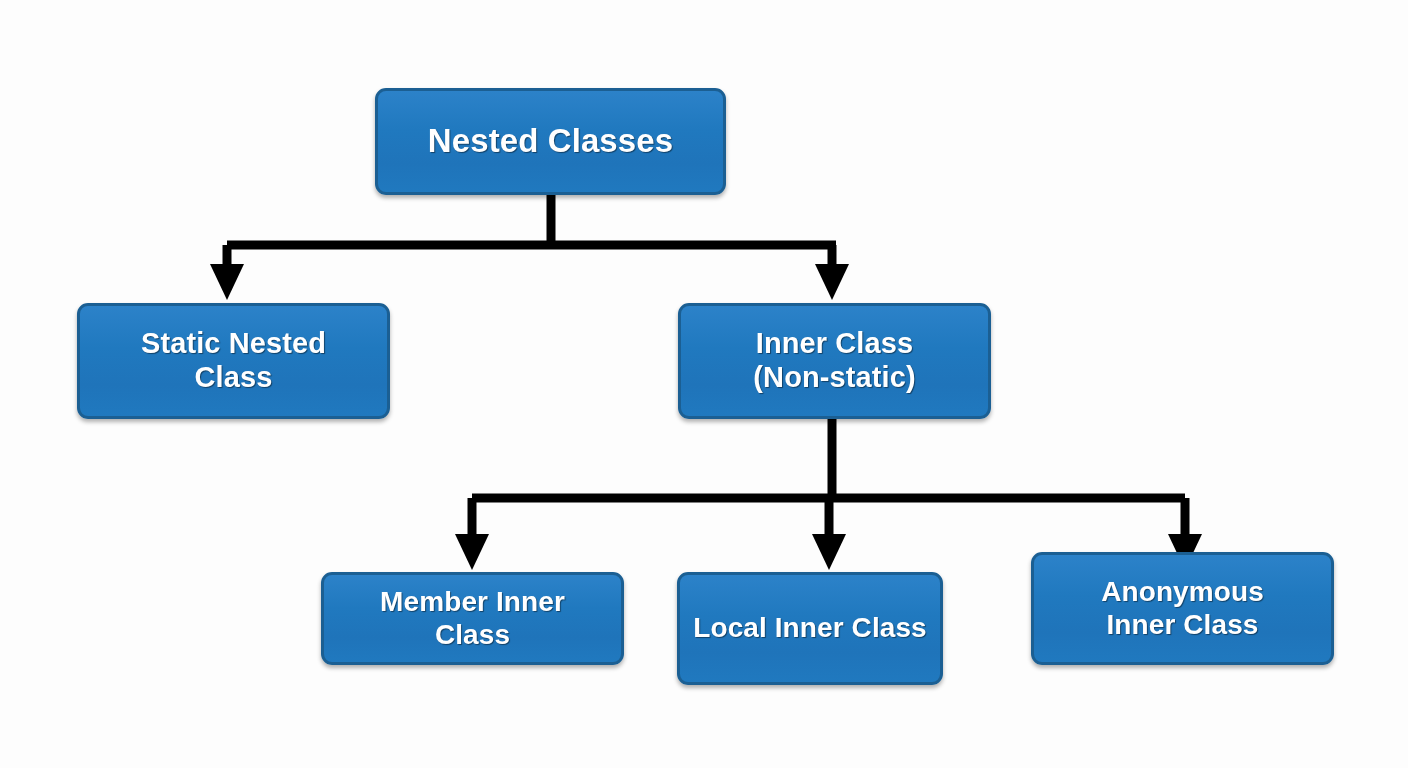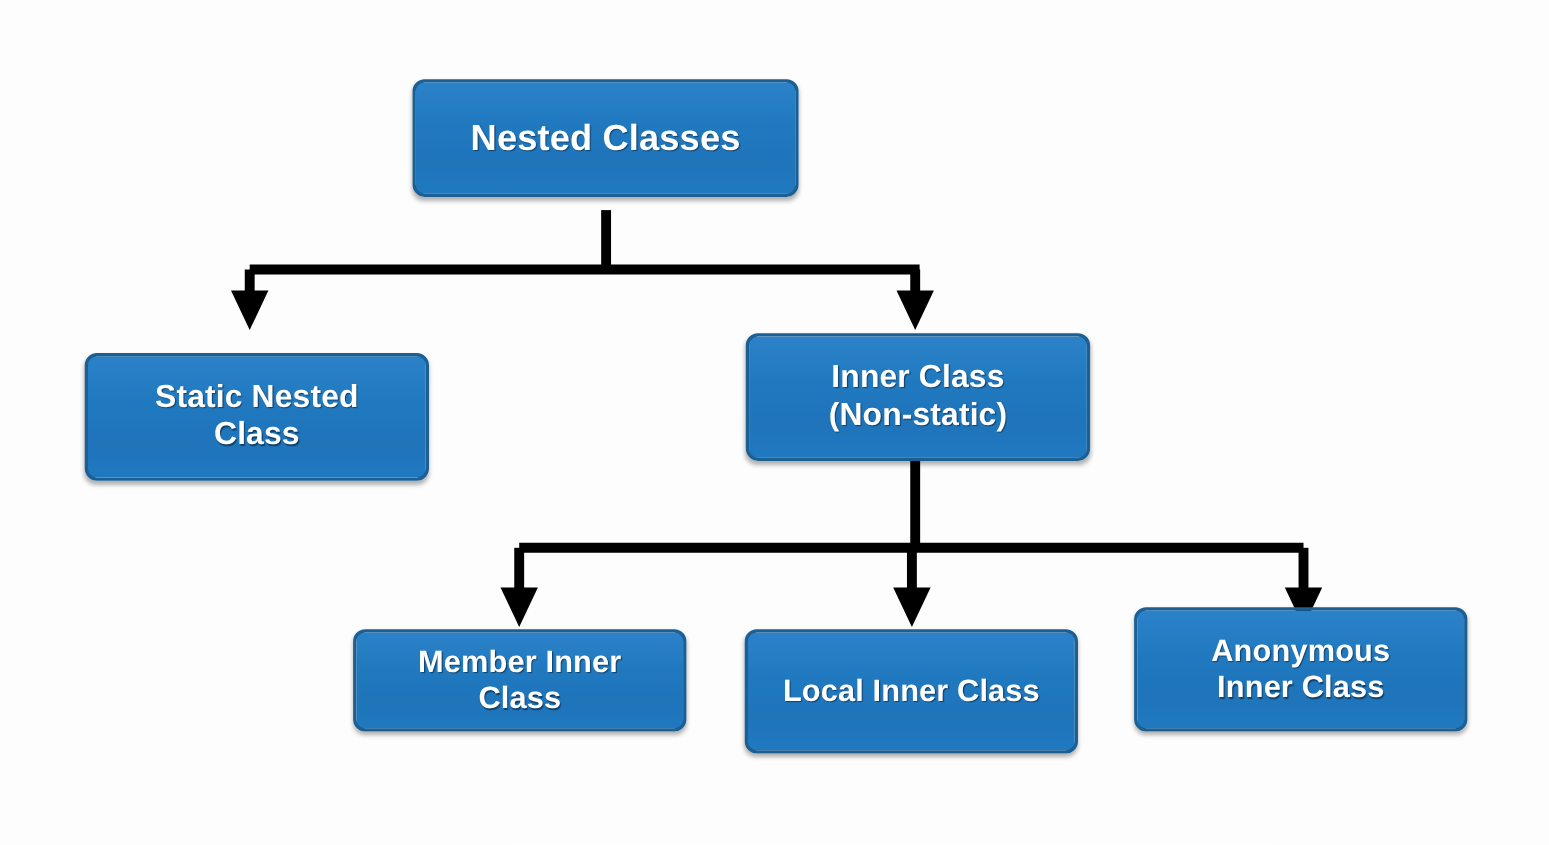--- a/index.html
+++ b/index.html
@@ -37,27 +37,27 @@
     font-weight: bold;
     letter-spacing: 0.1px;
     text-shadow: 1px 1px 1px rgba(0,0,0,0.45);
     line-height: 1.16;
     z-index: 2;
     padding: 0 10px;
   }
   .node-label { display: block; white-space: pre-line; }
 
   
-  #node-root      { left: 375px;  top: 72px;  width: 351px; height: 107px; font-size: 33px; }
+  #node-root      { left: 375px;  top: 88px;  width: 351px; height: 107px; font-size: 33px; }
   
-  #node-static    { left: 77px;   top: 303px; width: 313px; height: 116px; font-size: 29px; margin-top: 18px; }
+  #node-static    { left: 77px;   top: 303px; width: 313px; height: 116px; font-size: 29px; }
   #node-inner     { left: 678px;  top: 303px; width: 313px; height: 116px; font-size: 29px; }
   
   #node-member    { left: 321px;  top: 572px; width: 303px; height: 93px; font-size: 28px; }
-  #node-local     { left: 677px;  top: 572px; width: 303px; height: 113px; font-size: 28px; }
+  #node-local     { left: 677px;  top: 572px; width: 266px; height: 113px; font-size: 28px; }
   #node-anonymous { left: 1031px; top: 552px; width: 303px; height: 113px; font-size: 28px; }
 </style>
 </head>
 <body>
 
 <div id="canvas">
 
   <svg id="edges" viewBox="0 0 1408 768" xmlns="http://www.w3.org/2000/svg">
     <defs>
       <marker id="arrow" viewBox="0 0 12 12" refX="6" refY="11" markerWidth="12" markerHeight="12" orient="auto-start-reverse" markerUnits="userSpaceOnUse">

